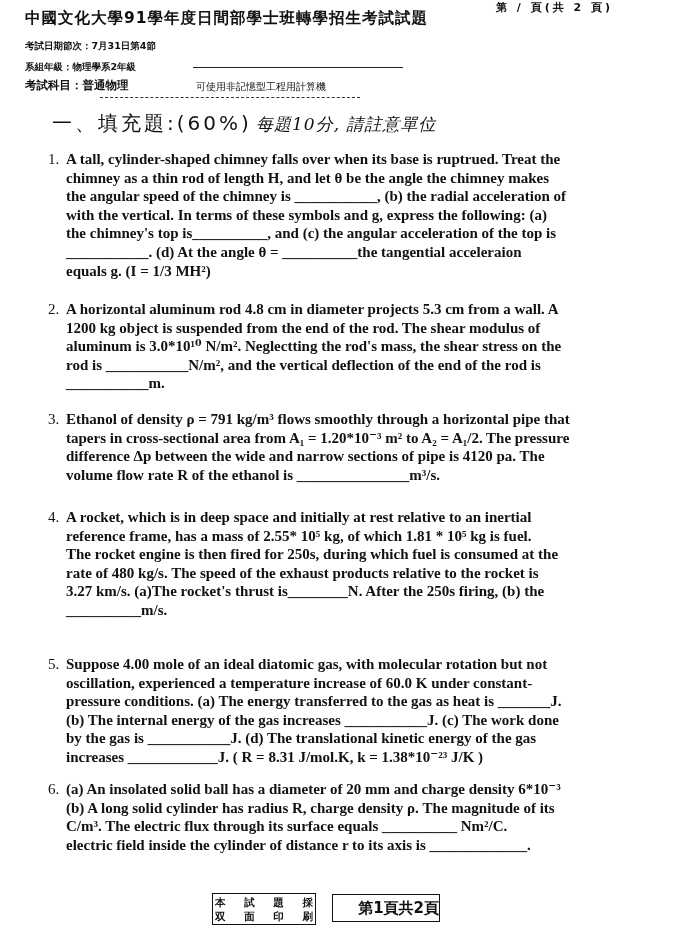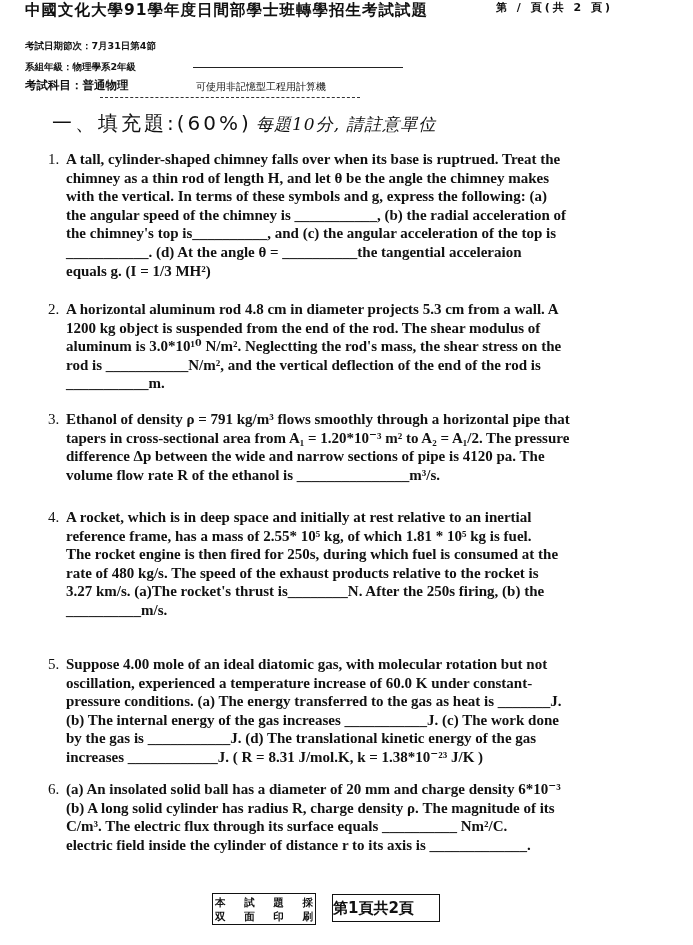--- a/index.html
+++ b/index.html
@@ -2,40 +2,40 @@
 <html><head>
 <meta charset="utf-8">
 <style>
   html, body { margin:0; padding:0; background:#ffffff; }
   body {
     width:693px; height:945px; position:relative; overflow:hidden;
     font-family: "Liberation Serif", "DejaVu Serif", serif;
     color:#111;
   }
   .abs { position:absolute; }
-  .hdr-title { left:25px; top:0; font-family:"DejaVu Sans", sans-serif; font-size:15.5px; font-weight:bold; letter-spacing:1px; white-space:nowrap; }
+  .hdr-title { left:25px; top:8px; font-family:"DejaVu Sans", sans-serif; font-size:15.5px; font-weight:bold; letter-spacing:1px; white-space:nowrap; }
   .hdr-page { left:496px; top:0px; font-family:"DejaVu Sans", sans-serif; font-size:11px; font-weight:bold; letter-spacing:3px; white-space:nowrap; }
   .hdr-meta { font-family:"DejaVu Sans", sans-serif; font-size:9.5px; font-weight:bold; white-space:nowrap; }
   .m1 { left:25px; top:40px; }
   .m2 { left:25px; top:61px; }
   .subject { left:25px; top:78px; font-family:"DejaVu Sans", sans-serif; font-size:11.5px; font-weight:bold; white-space:nowrap; }
   .calc { left:196px; top:80px; font-family:"DejaVu Sans", sans-serif; font-size:10px; white-space:nowrap; }
   .line-a { left:193px; top:67px; width:210px; border-top:1px solid #222; }
   .line-b { left:100px; top:97px; width:260px; border-top:1.5px dashed #333; }
   .section { left:52px; top:110px; font-size:17px; white-space:nowrap; }
   .section .cn { font-family:"DejaVu Sans", sans-serif; font-size:20px; letter-spacing:3px;margin-top:12px; }
   .section .hw { font-family:"DejaVu Serif", serif; font-style:italic; font-size:17px; letter-spacing:1px;margin-top:36px; }
   .q { position:absolute; left:48px; width:590px; font-size:15px; line-height:18.6px; text-align:justify; }
   .q .num { position:absolute; left:0; top:0; }
   .q .body { margin-left:18px; }
   .q p { margin:0;font-weight:bold; }
   .footer-box { border:1.5px solid #111; font-family:"DejaVu Sans", sans-serif; font-weight:bold; }
   .fb1 { left:212px; top:893px; width:104px; height:32px; font-size:10.5px; line-height:14px; padding:1px 2px; box-sizing:border-box; }
   .fb1 .row { display:flex; justify-content:space-between; }
-  .fb2 { left:332px; top:894px; width:108px; height:28px; font-size:15px; line-height:26px; text-align:left; box-sizing:border-box; }
+  .fb2 { left:332px; top:894px; width:108px; height:28px; font-size:15px; line-height:26px; text-align:right; box-sizing:border-box; }
 </style>
 </head>
 <body>
 
 <div class="abs hdr-title">中國文化大學91學年度日間部學士班轉學招生考試試題</div>
 <div class="abs hdr-page">第 / 頁(共 2 頁)</div>
 <div class="abs hdr-meta m1">考試日期節次：7月31日第4節</div>
 <div class="abs hdr-meta m2">系組年級：物理學系2年級</div>
 <div class="abs line-a"></div>
 <div class="abs subject">考試科目：普通物理</div>
@@ -45,22 +45,22 @@
 <div class="abs section">
   <span class="cn">一、填充題:(60%)</span>
   <span class="hw">每題10分, 請註意單位</span>
 </div>
 
 <div class="q" style="top:150px;">
   <span class="num">1.</span>
   <div class="body">
     <p>A tall, cylinder-shaped chimney falls over when its base is ruptrued.  Treat the</p>
     <p>chimney as a thin rod of length H, and let θ  be the angle the chimney makes</p>
+    <p>the angular speed of the chimney is ___________, (b) the radial acceleration of</p>
     <p>with the vertical.  In terms of these symbols and g, express the following: (a)</p>
-    <p>the angular speed of the chimney is ___________, (b) the radial acceleration of</p>
     <p>the chimney's top is__________, and (c) the angular acceleration of the top is</p>
     <p>___________.  (d) At the angle θ = __________the tangential acceleraion</p>
     <p>equals g. (I = 1/3 MH²)</p>
   </div>
 </div>
 
 <div class="q" style="top:300px;">
   <span class="num">2.</span>
   <div class="body">
     <p>A horizontal aluminum rod 4.8 cm in diameter projects 5.3 cm from a wall.  A</p>

